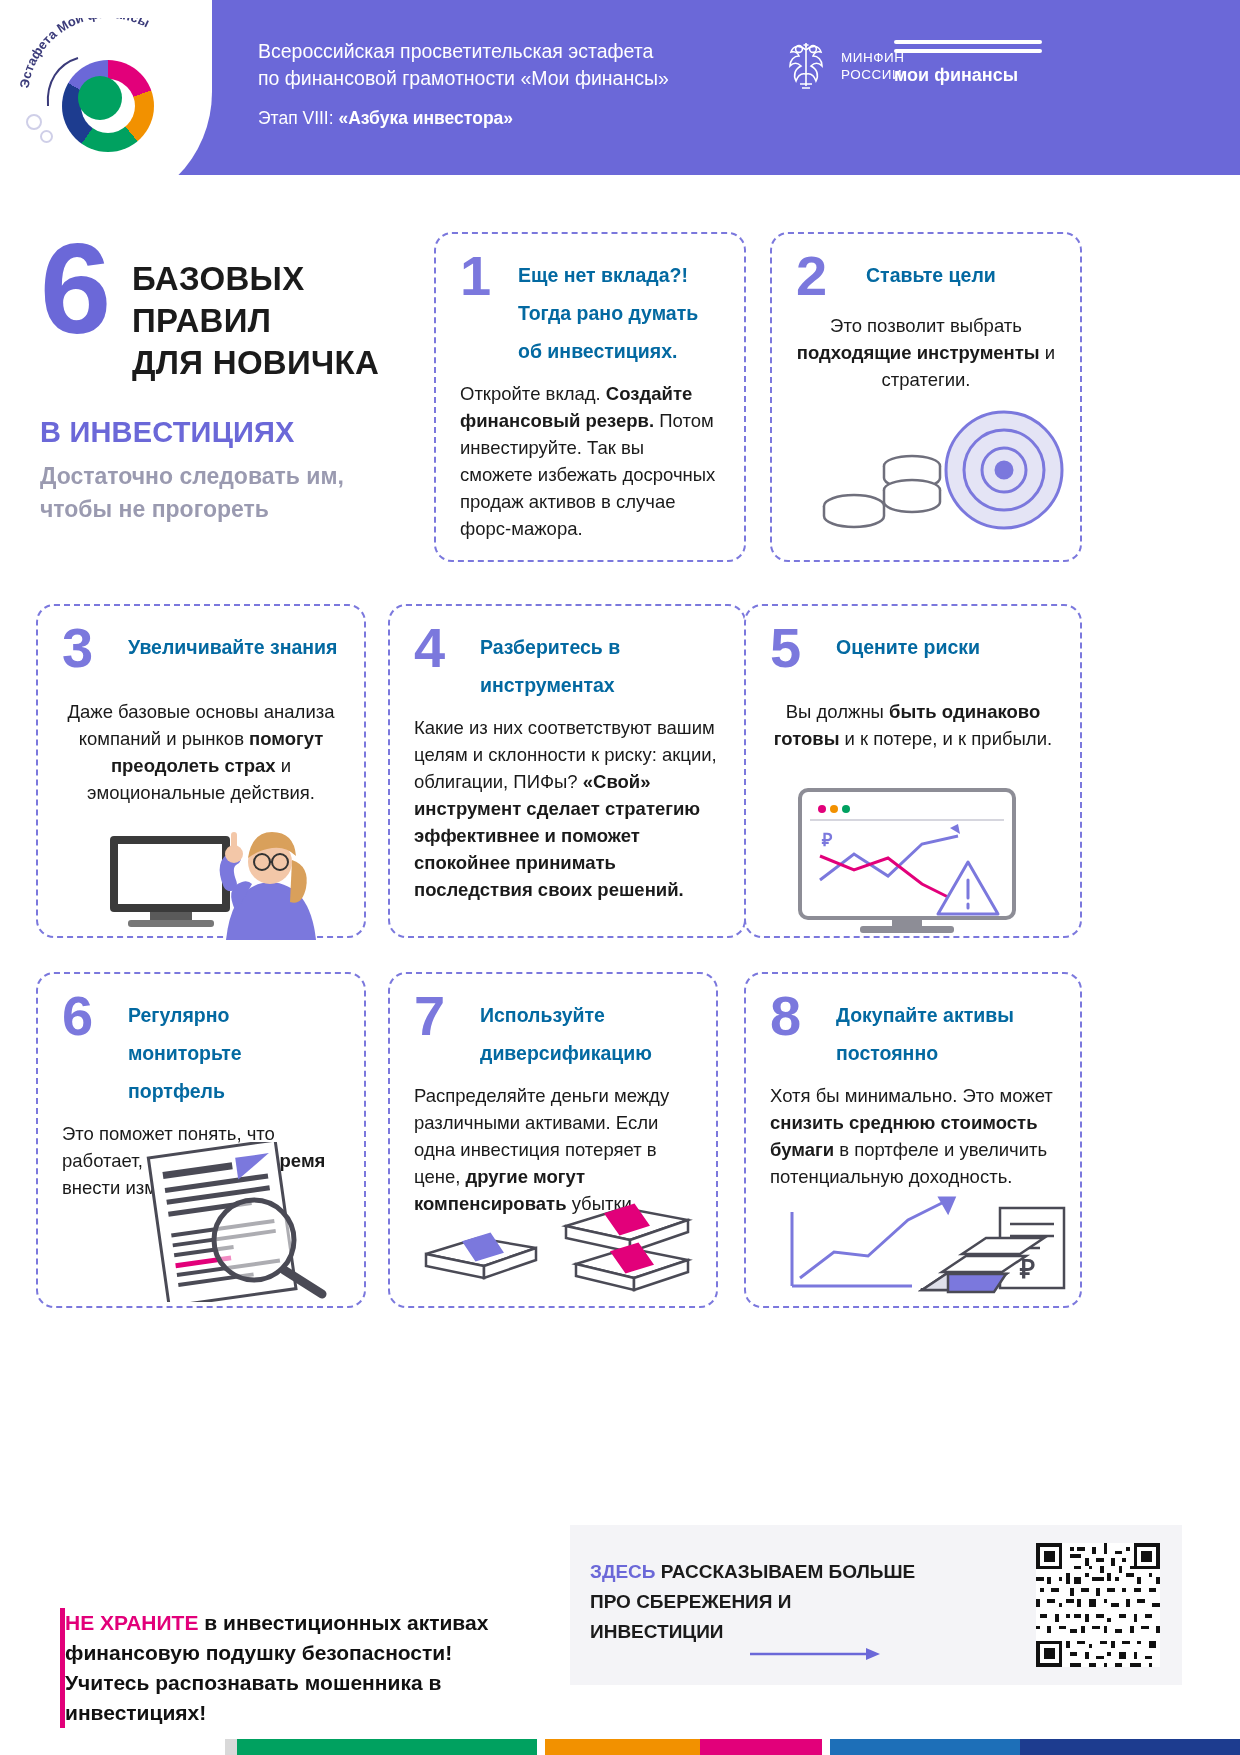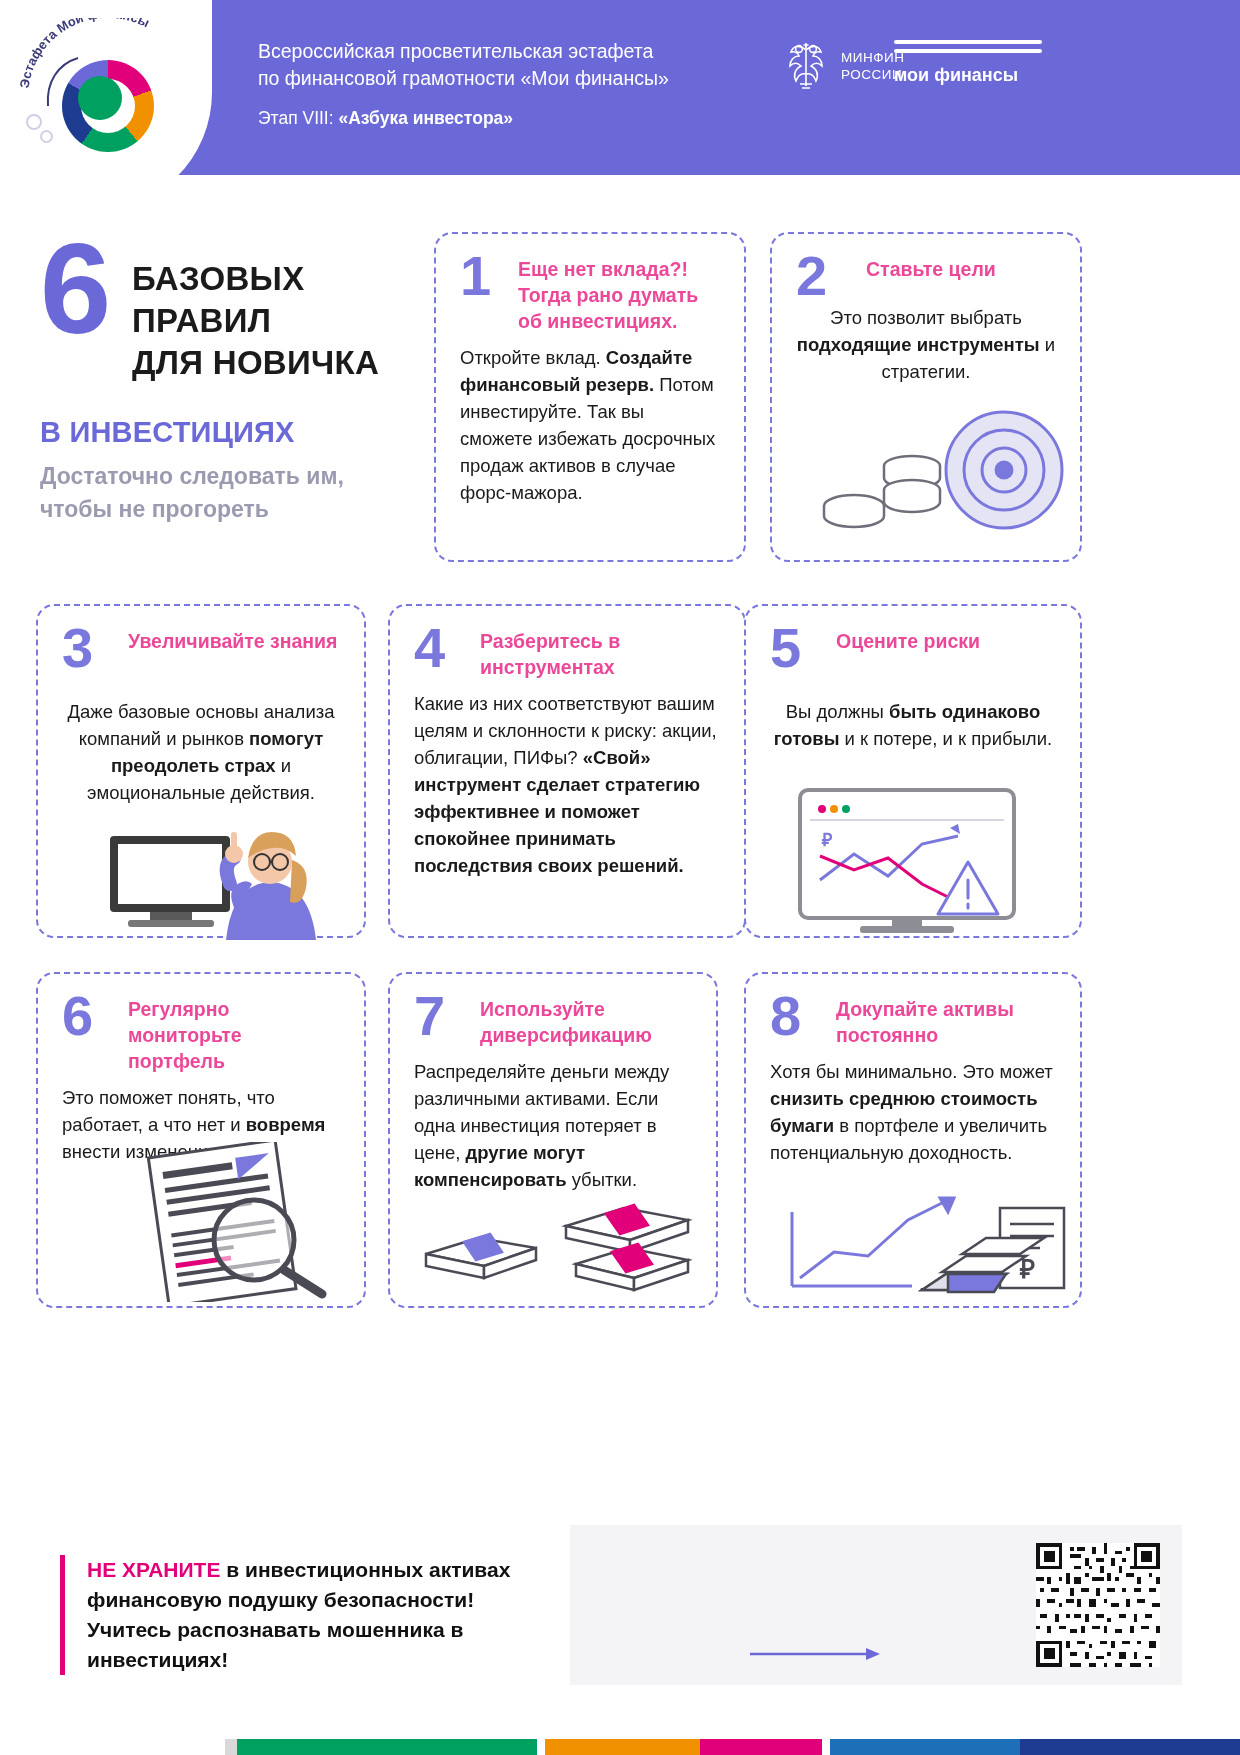--- a/index.html
+++ b/index.html
@@ -100,21 +100,21 @@
     border-radius: 18px;
     background: #fff;
     padding: 22px 24px;
   }
   .card .num {
     position: absolute; left: 24px; top: 14px;
     font-size: 56px; line-height: 56px; font-weight: 700; color: #7b78dd;
   }
   .card .head {
     margin-left: 56px;
-    font-size: 19.5px; line-height: 26px; font-weight: 700; color: #ec4899;
+    font-size: 19.5px; line-height: 38px; font-weight: 700; color: #0369a1;
     min-height: 52px;
   }
   .card .body {
     margin-top: 10px;
     font-size: 18.5px; line-height: 27px; color: #1a1a1a;
   }
   .card .body b { font-weight: 700; }
 
   
   #c1 { left: 434px; top: 232px; width: 312px; height: 330px; }
@@ -129,22 +129,22 @@
   #c1 .head { margin-left: 58px; }
   #c2 .head { margin-left: 70px; min-height: 30px; }
   #c3 .head, #c5 .head, #c6 .head, #c7 .head, #c8 .head { margin-left: 66px; }
   #c4 .head { margin-left: 66px; }
   #c2 .body, #c5 .body, #c3 .body { margin-top: 18px; text-align: center; }
 
   .illus { position: absolute; pointer-events: none; }
 
   
   .footer-warning {
-    position: absolute; left: 60px; top: 1555px; width: 470px;
-    border-left: 5px solid #E2007A; padding-left: 22px;
+    position: absolute; left: 60px; top: 1608px; width: 470px;
+    border-left: 5px solid #E2007A; 
     font-size: 21px; line-height: 30px; font-weight: 700; color: #111;
   }
   .footer-warning .pink { color: #E2007A; }
 
   .footer-qr-box {
     position: absolute; left: 570px; top: 1525px;
     width: 612px; height: 160px; background: #F4F4F7;
   }
   .qr-text {
     position: absolute; left: 20px; top: 32px; width: 330px;
@@ -397,20 +397,21 @@
         <path d="M190 68 l24-16 l58 0 l-24 16 z"></path>
       </g>
       <path d="M150 104 l24-16 l60 0 l-24 16 z" fill="#dfe0ea" stroke="#4a4a55" stroke-width="2.5"></path>
       <path d="M176 106 l46 0 l12-18 l-58 0 z" fill="#7b78dd" stroke="#4a4a55" stroke-width="2.5"></path>
     </svg>
   </div>
 
   <div class="footer-warning"><span class="pink">НЕ ХРАНИТЕ</span> в инвестиционных активах финансовую подушку безопасности! Учитесь распознавать мошенника в инвестициях!</div>
 
   <div class="footer-qr-box">
+    <div class="qr-text"><span class="accent">ЗДЕСЬ</span> РАССКАЗЫВАЕМ БОЛЬШЕ ПРО СБЕРЕЖЕНИЯ И ИНВЕСТИЦИИ</div>
     <svg class="qr-arrow" viewBox="0 0 130 14">
       <line x1="0" y1="7" x2="118" y2="7" stroke="#6B68D8" stroke-width="2.5"></line>
       <path d="M116 1 l14 6 l-14 6z" fill="#6B68D8"></path>
     </svg>
     <svg class="qr-code" viewBox="0 0 33 33" shape-rendering="crispEdges">
       <rect width="33" height="33" fill="#ffffff"></rect>
       <g fill="#111111">
         <path d="M0 0h7v7h-7z"></path>
           <path d="M1 1h5v5h-5z" fill="#fff"></path>
           <path d="M2 2h3v3h-3z"></path>

